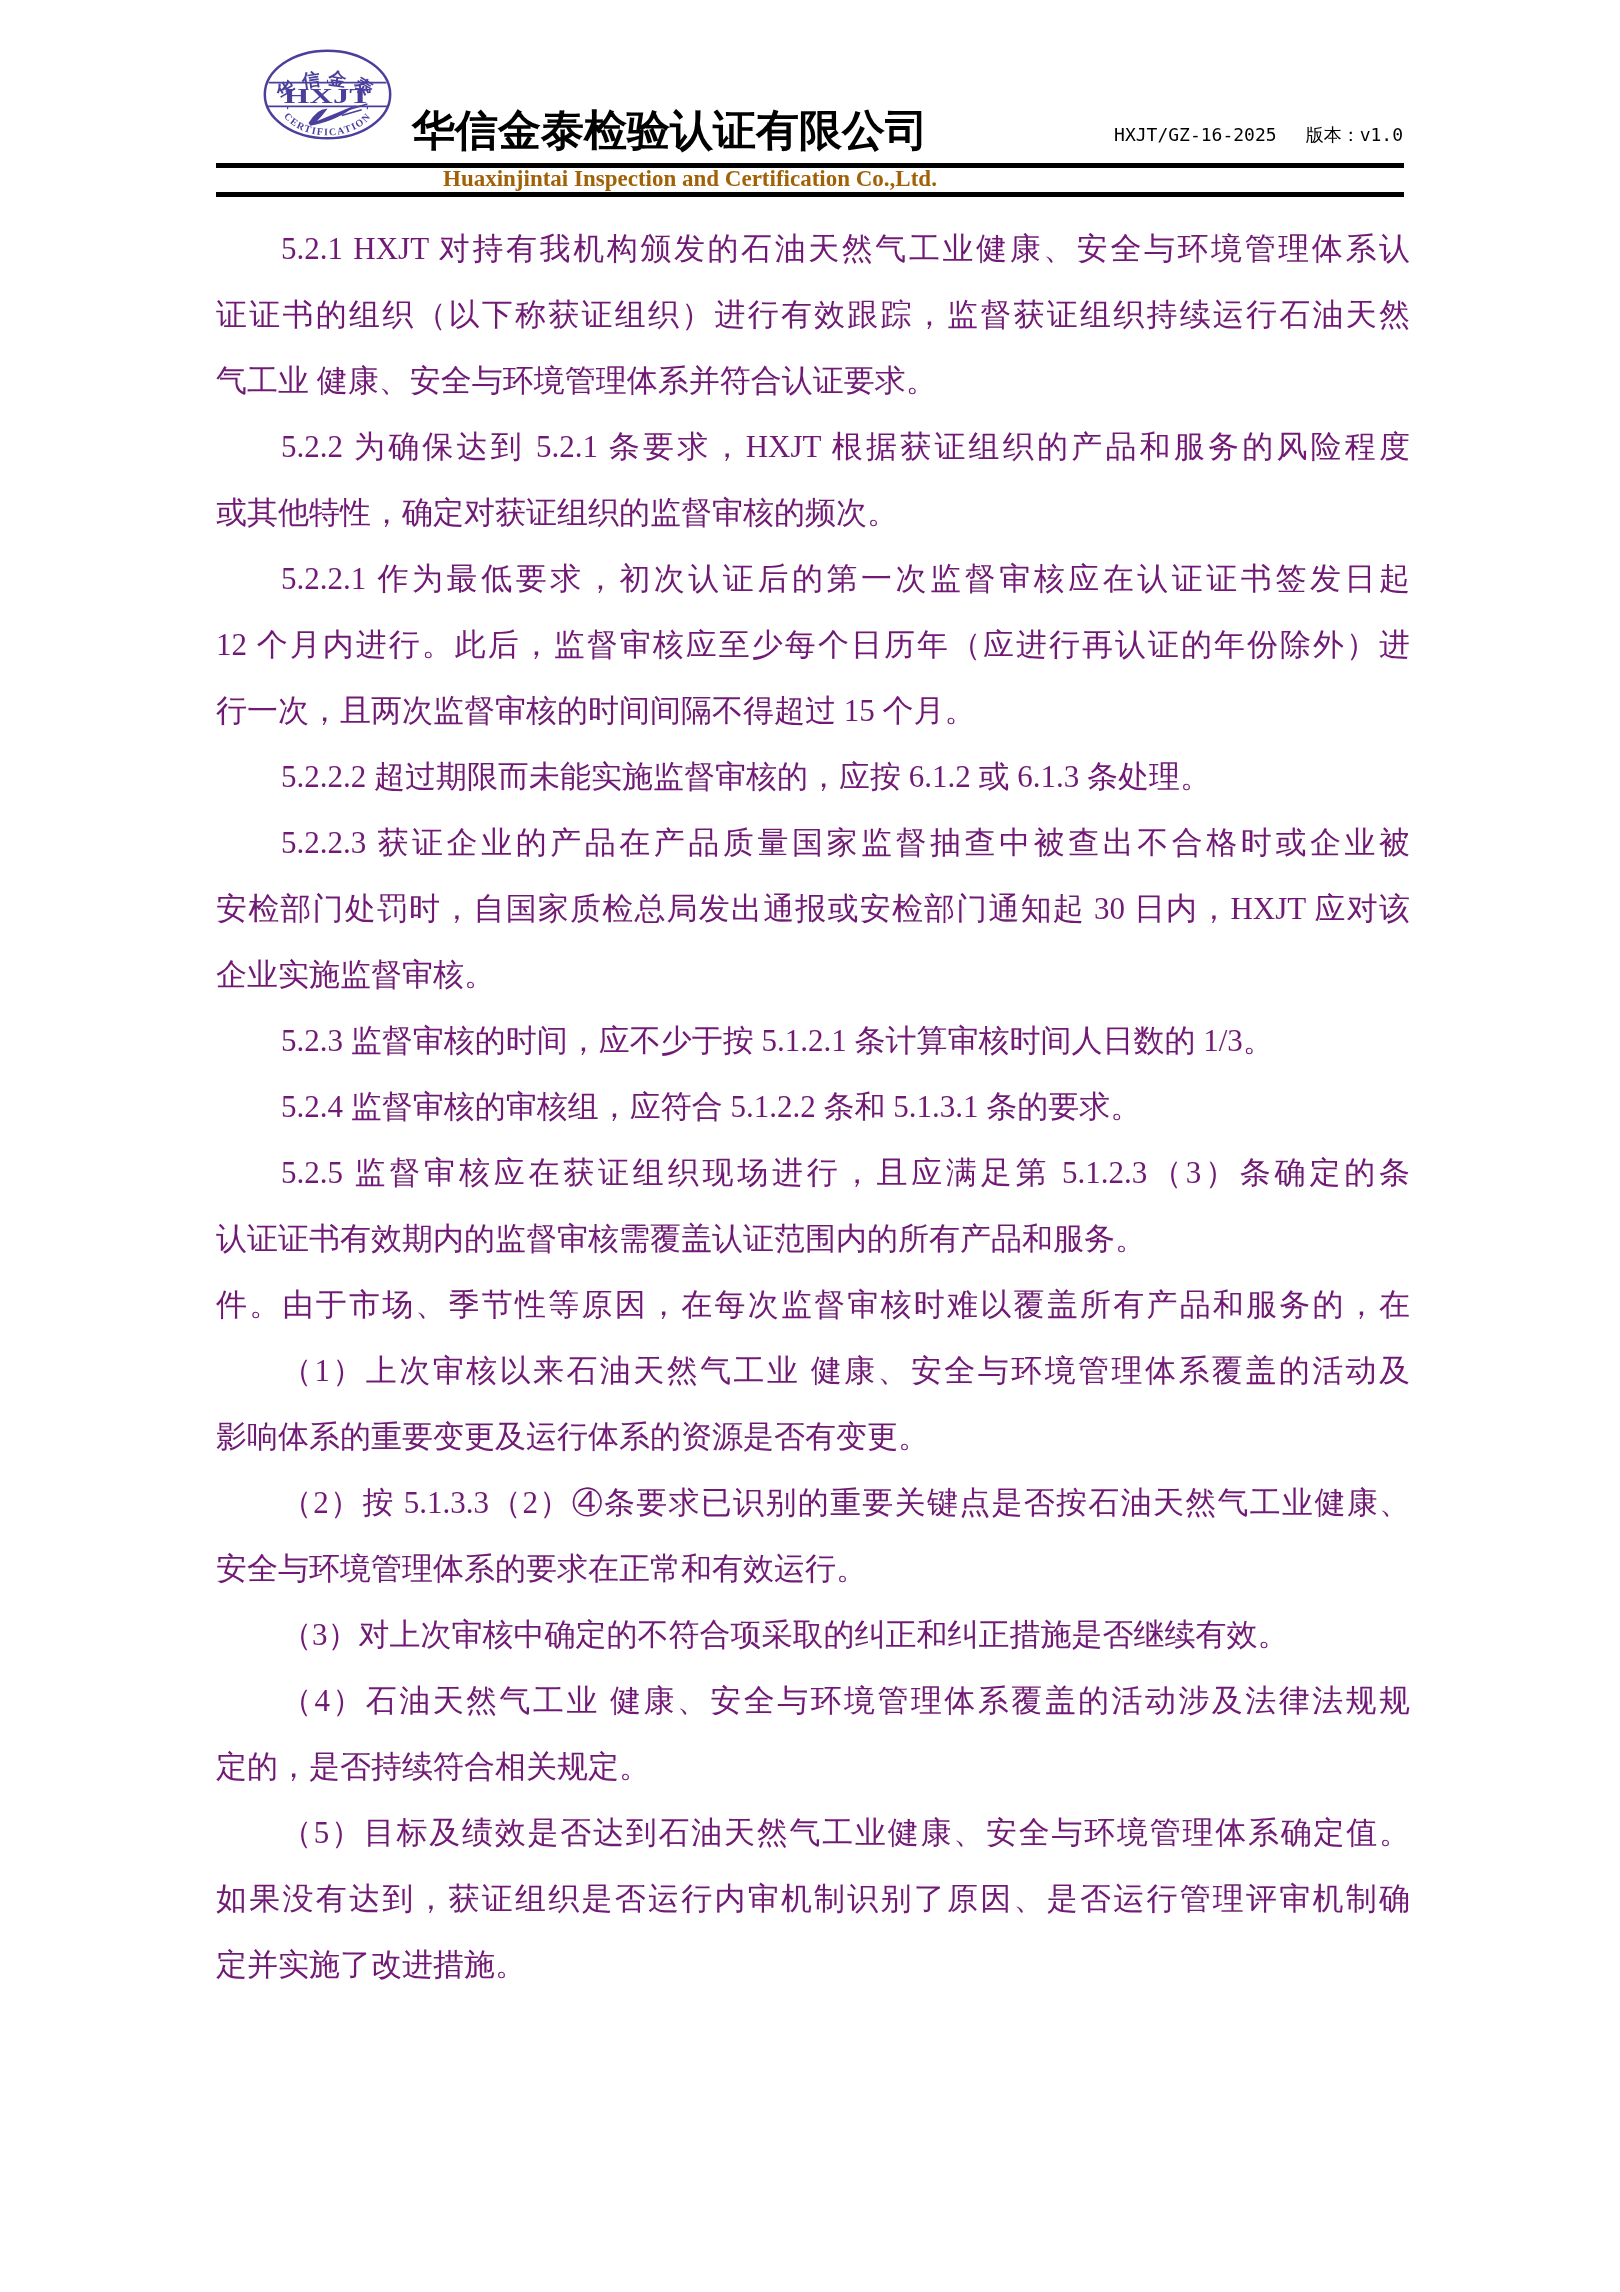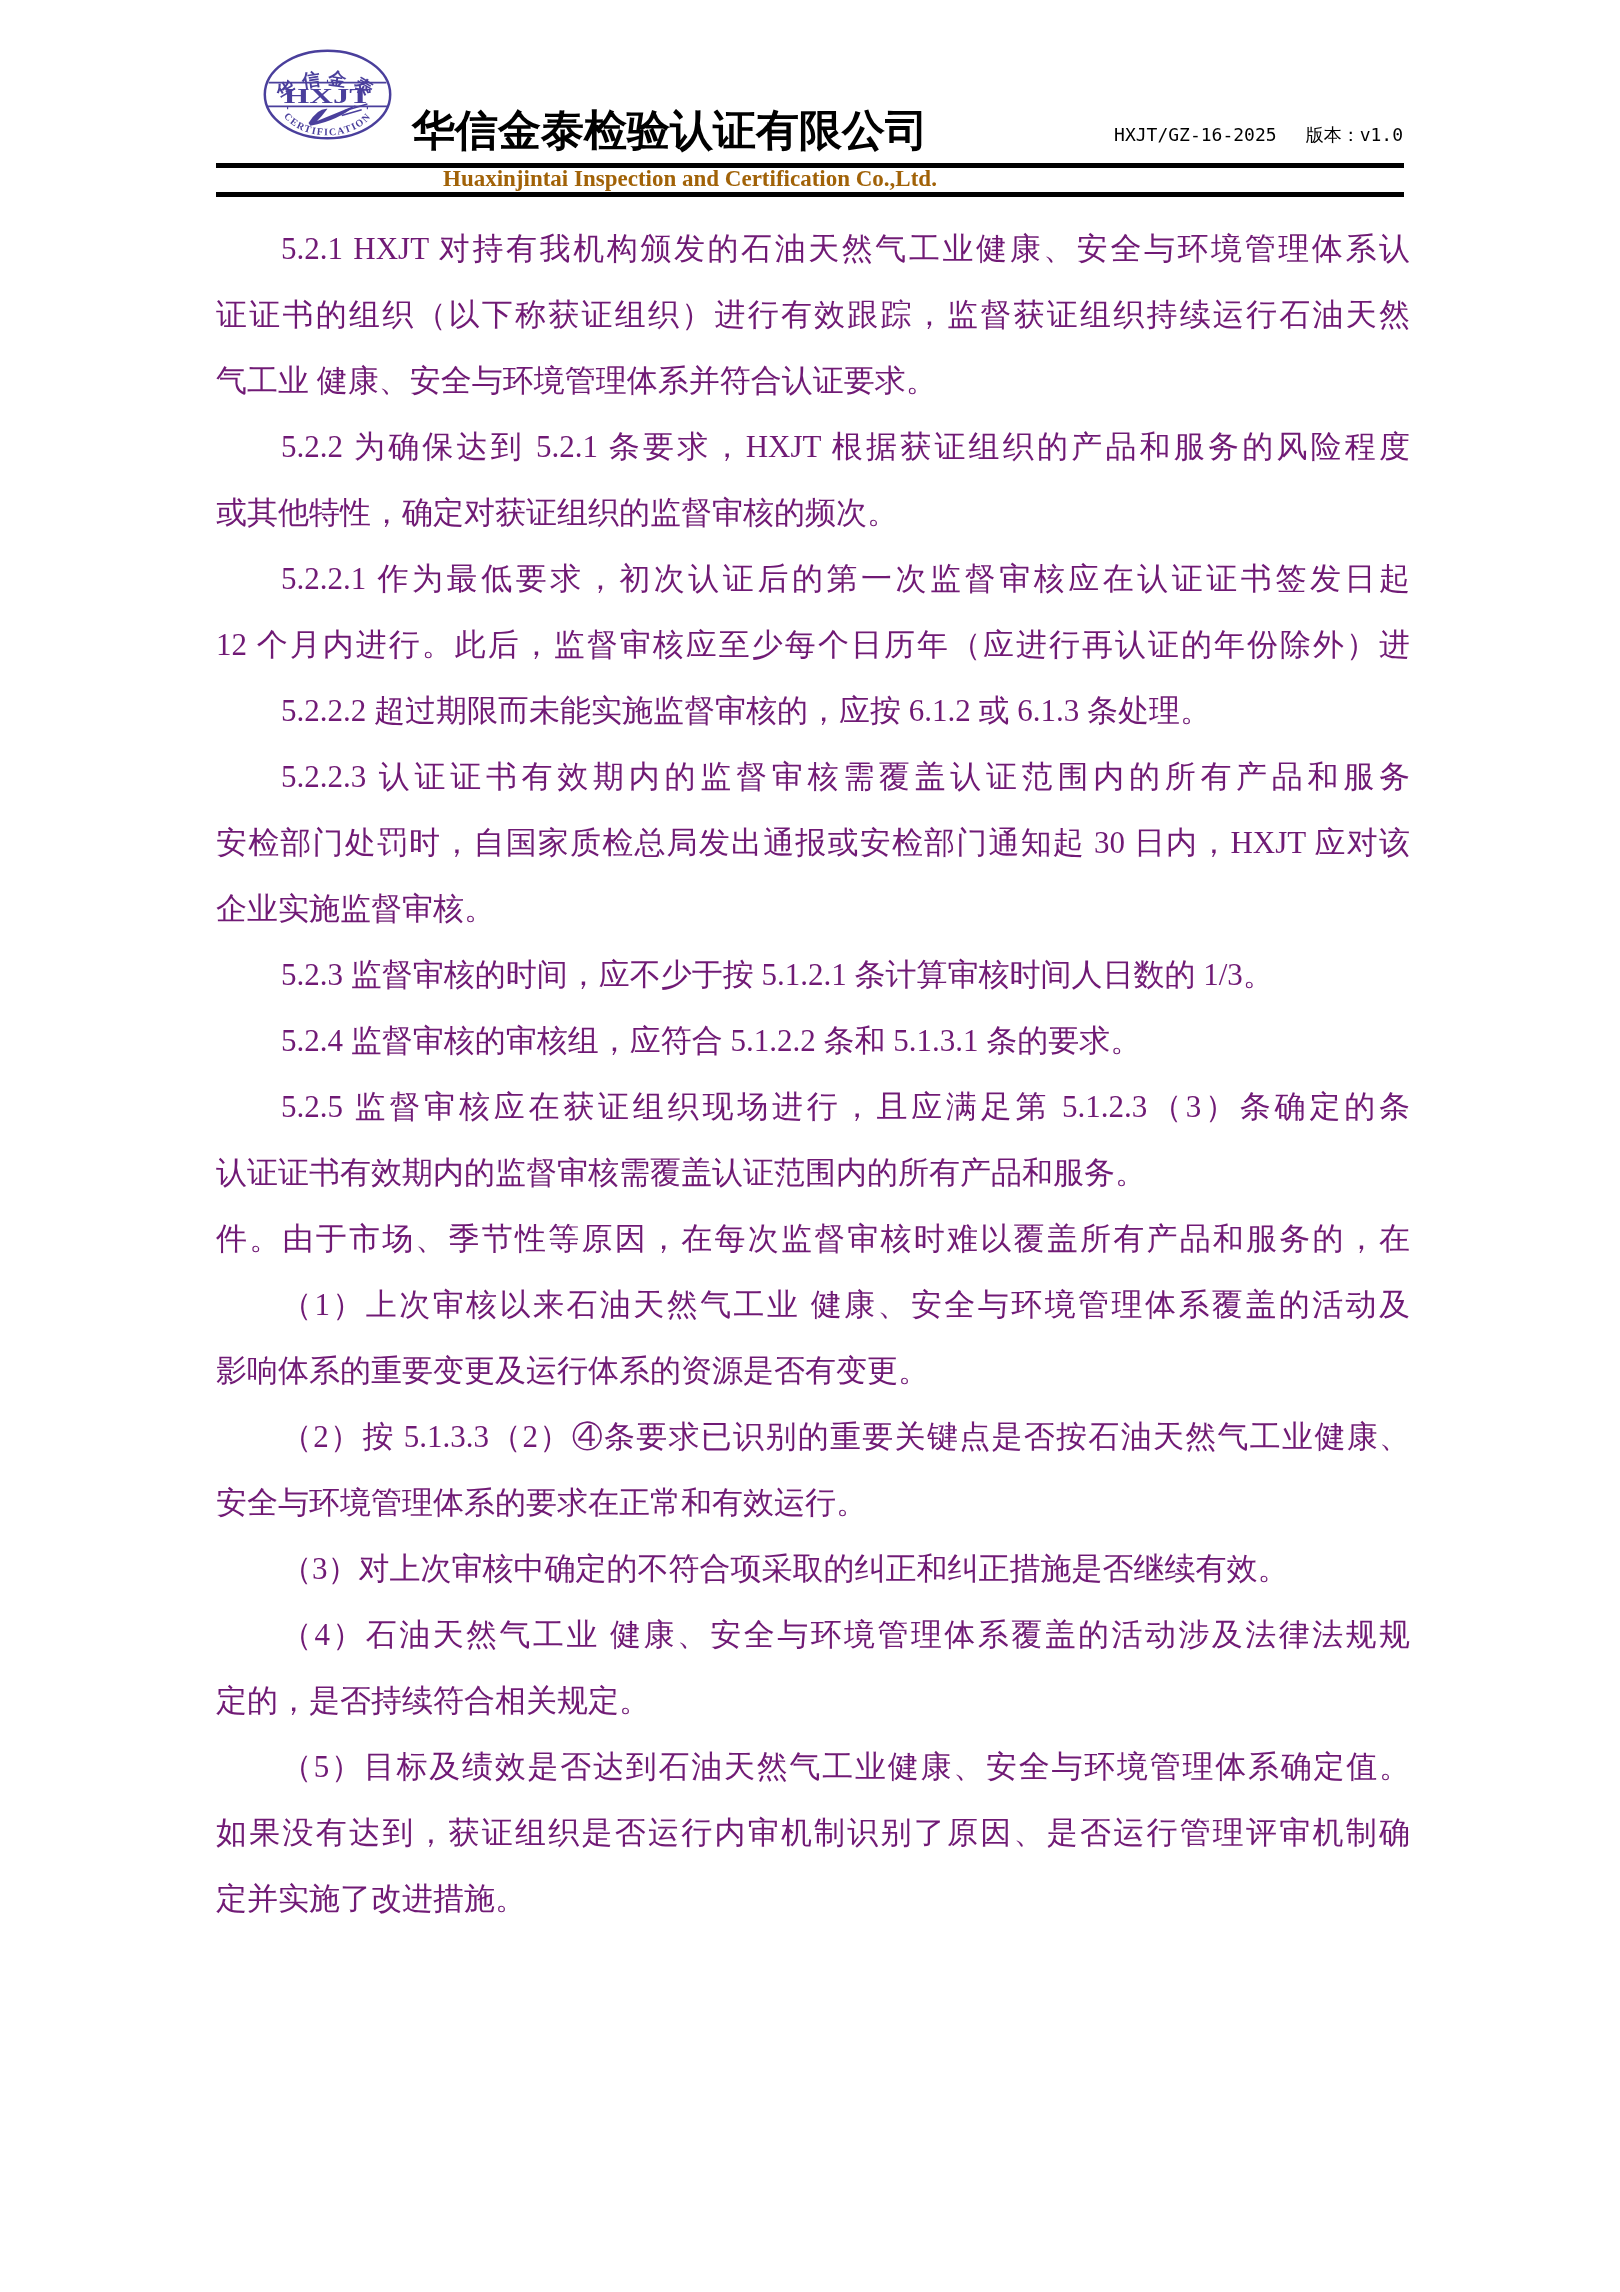--- a/index.html
+++ b/index.html
@@ -103,22 +103,23 @@
 
   <main class="doc-body" id="doc-body">
 
   <div class="bodyline first fill">5.2.1 HXJT 对持有我机构颁发的石油天然气工业健康、安全与环境管理体系认</div>
       <div class="bodyline fill">证证书的组织（以下称获证组织）进行有效跟踪，监督获证组织持续运行石油天然</div>
       <div class="bodyline">气工业 健康、安全与环境管理体系并符合认证要求。</div>
       <div class="bodyline first fill">5.2.2 为确保达到 5.2.1 条要求，HXJT 根据获证组织的产品和服务的风险程度</div>
       <div class="bodyline">或其他特性，确定对获证组织的监督审核的频次。</div>
       <div class="bodyline first fill">5.2.2.1 作为最低要求，初次认证后的第一次监督审核应在认证证书签发日起</div>
       <div class="bodyline fill">12 个月内进行。此后，监督审核应至少每个日历年（应进行再认证的年份除外）进</div>
+      <div class="bodyline">行一次，且两次监督审核的时间间隔不得超过 15 个月。</div>
       <div class="bodyline first">5.2.2.2 超过期限而未能实施监督审核的，应按 6.1.2 或 6.1.3 条处理。</div>
-      <div class="bodyline first fill">5.2.2.3 认证证书有效期内的监督审核需覆盖认证范围内的所有产品和服务</div>
+      <div class="bodyline first fill">5.2.2.3 获证企业的产品在产品质量国家监督抽查中被查出不合格时或企业被</div>
       <div class="bodyline fill">安检部门处罚时，自国家质检总局发出通报或安检部门通知起 30 日内，HXJT 应对该</div>
       <div class="bodyline">企业实施监督审核。</div>
       <div class="bodyline first">5.2.3 监督审核的时间，应不少于按 5.1.2.1 条计算审核时间人日数的 1/3。</div>
       <div class="bodyline first">5.2.4 监督审核的审核组，应符合 5.1.2.2 条和 5.1.3.1 条的要求。</div>
       <div class="bodyline first fill">5.2.5 监督审核应在获证组织现场进行，且应满足第 5.1.2.3（3）条确定的条</div>
       <div class="bodyline">认证证书有效期内的监督审核需覆盖认证范围内的所有产品和服务。</div>
       <div class="bodyline fill">件。由于市场、季节性等原因，在每次监督审核时难以覆盖所有产品和服务的，在</div>
       <div class="bodyline first fill">（1）上次审核以来石油天然气工业 健康、安全与环境管理体系覆盖的活动及</div>
       <div class="bodyline">影响体系的重要变更及运行体系的资源是否有变更。</div>
       <div class="bodyline first fill">（2）按 5.1.3.3（2）④条要求已识别的重要关键点是否按石油天然气工业健康、</div>

